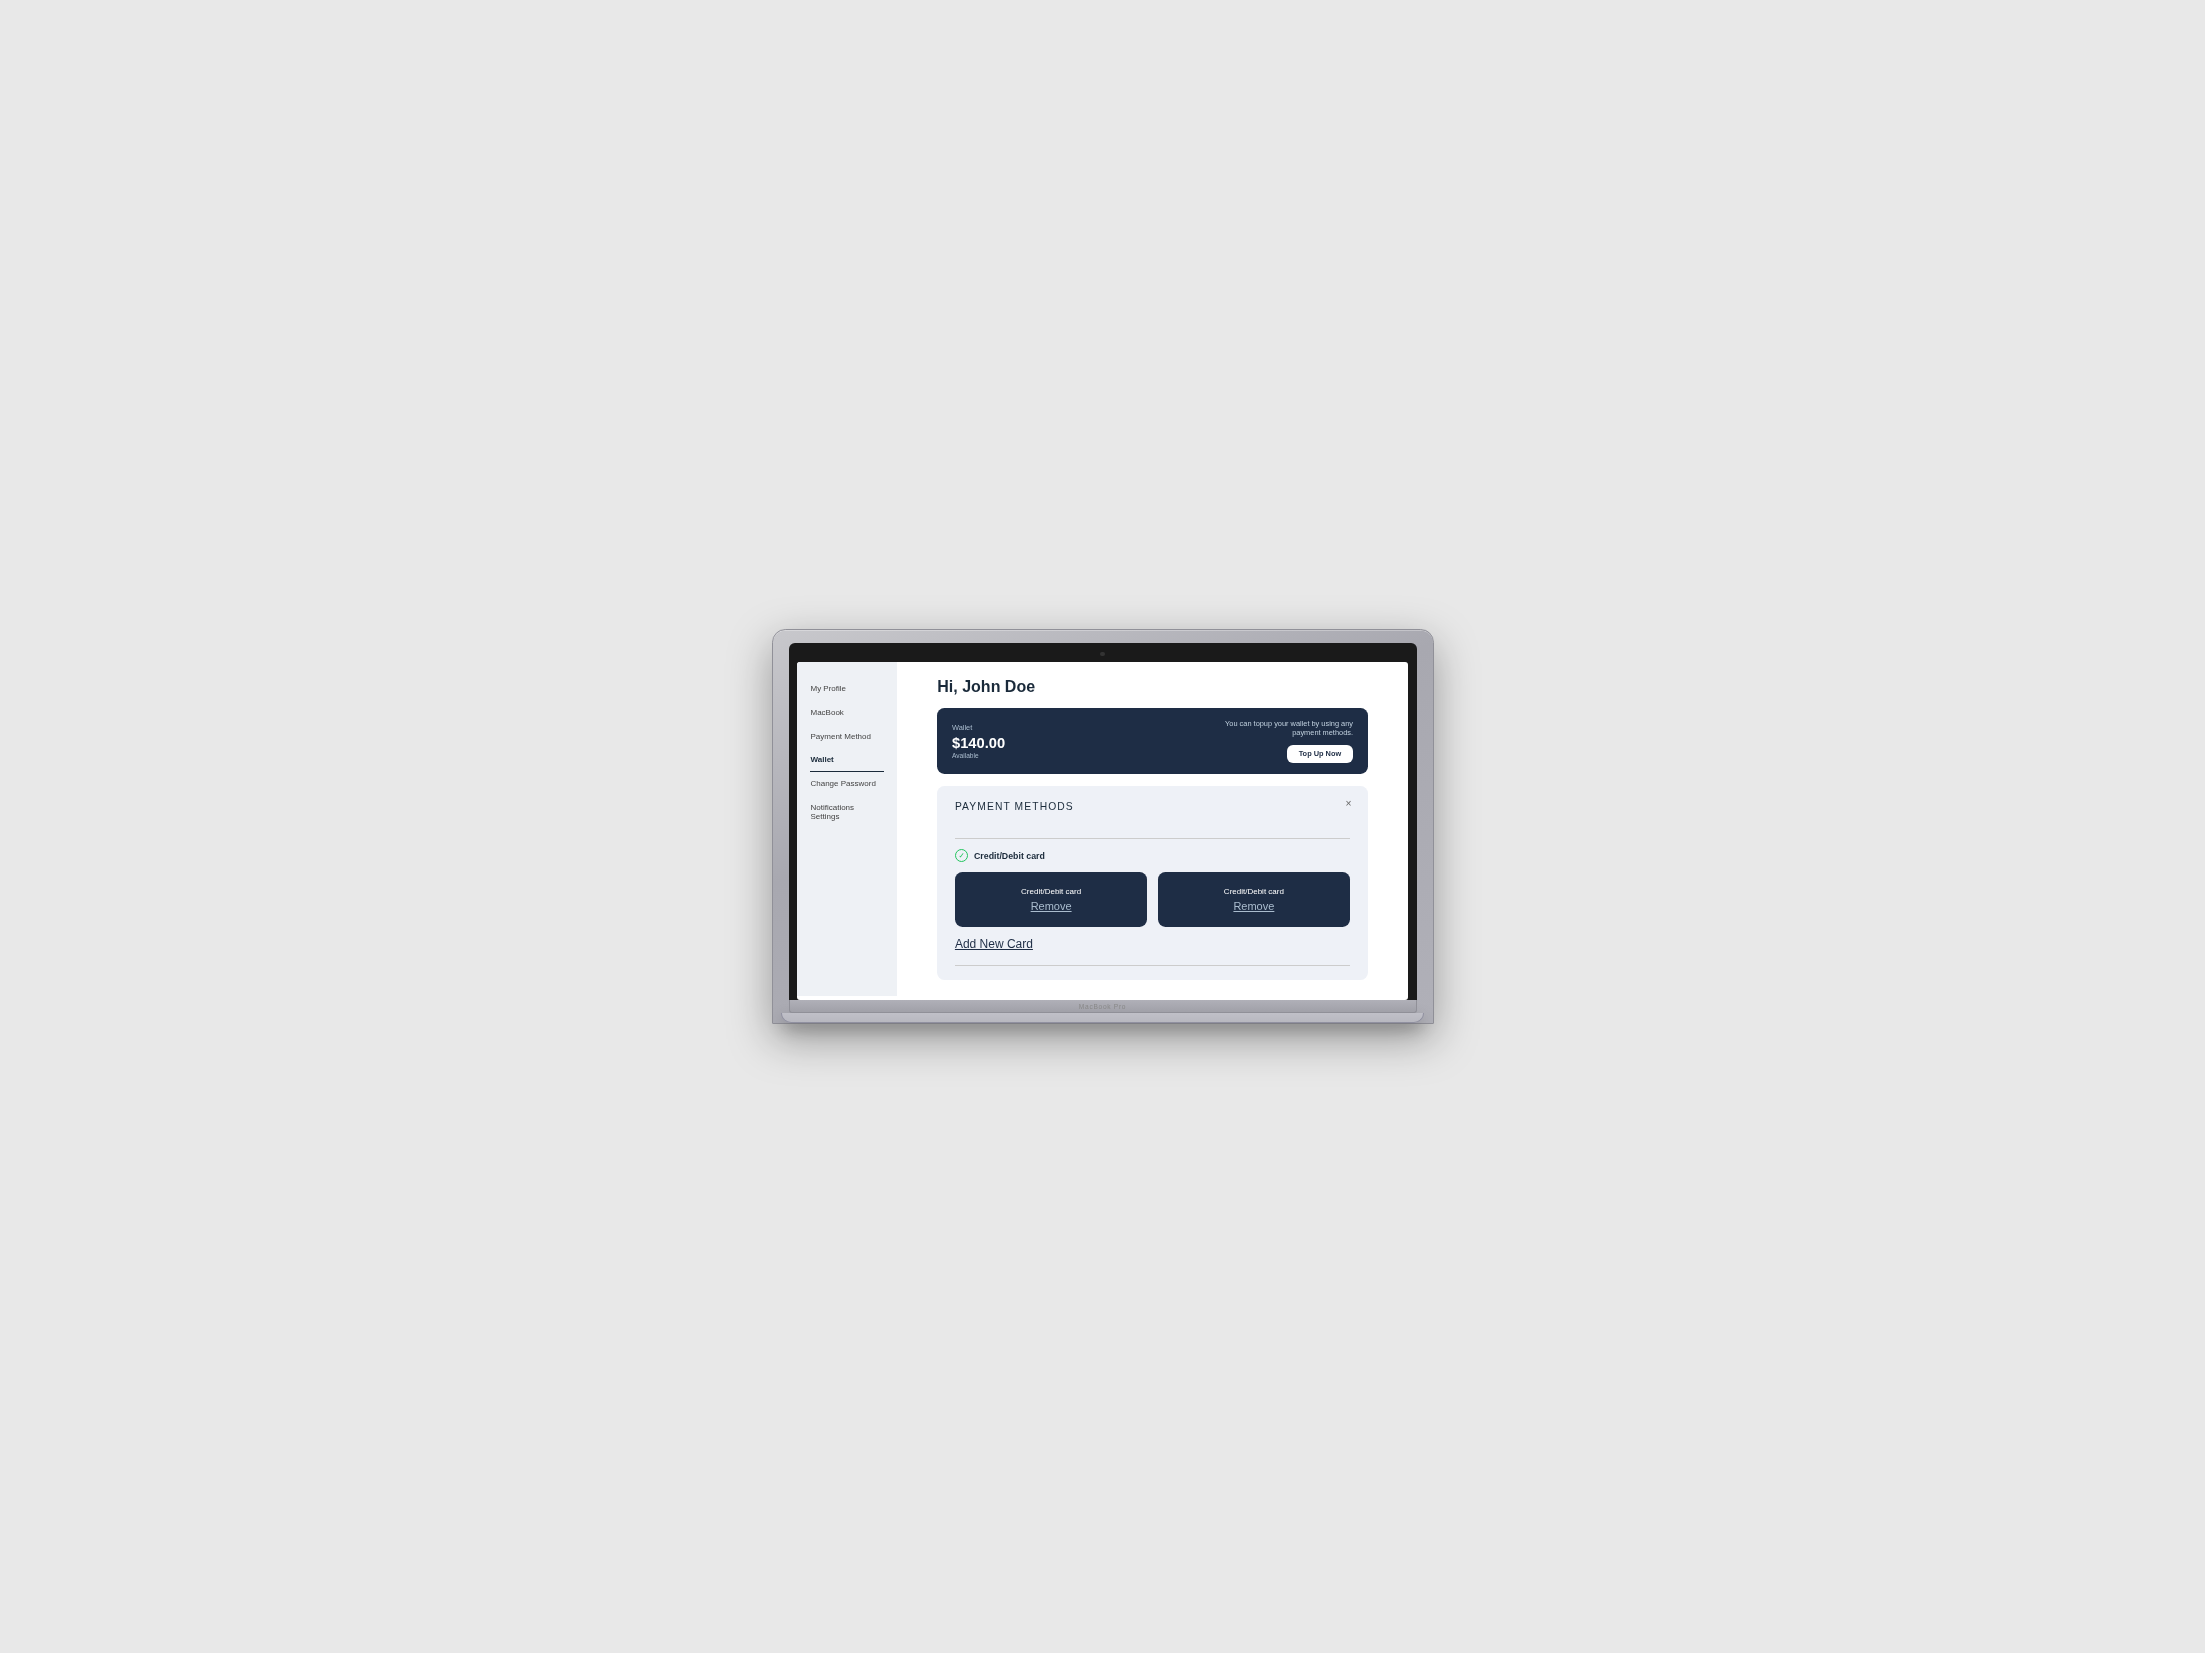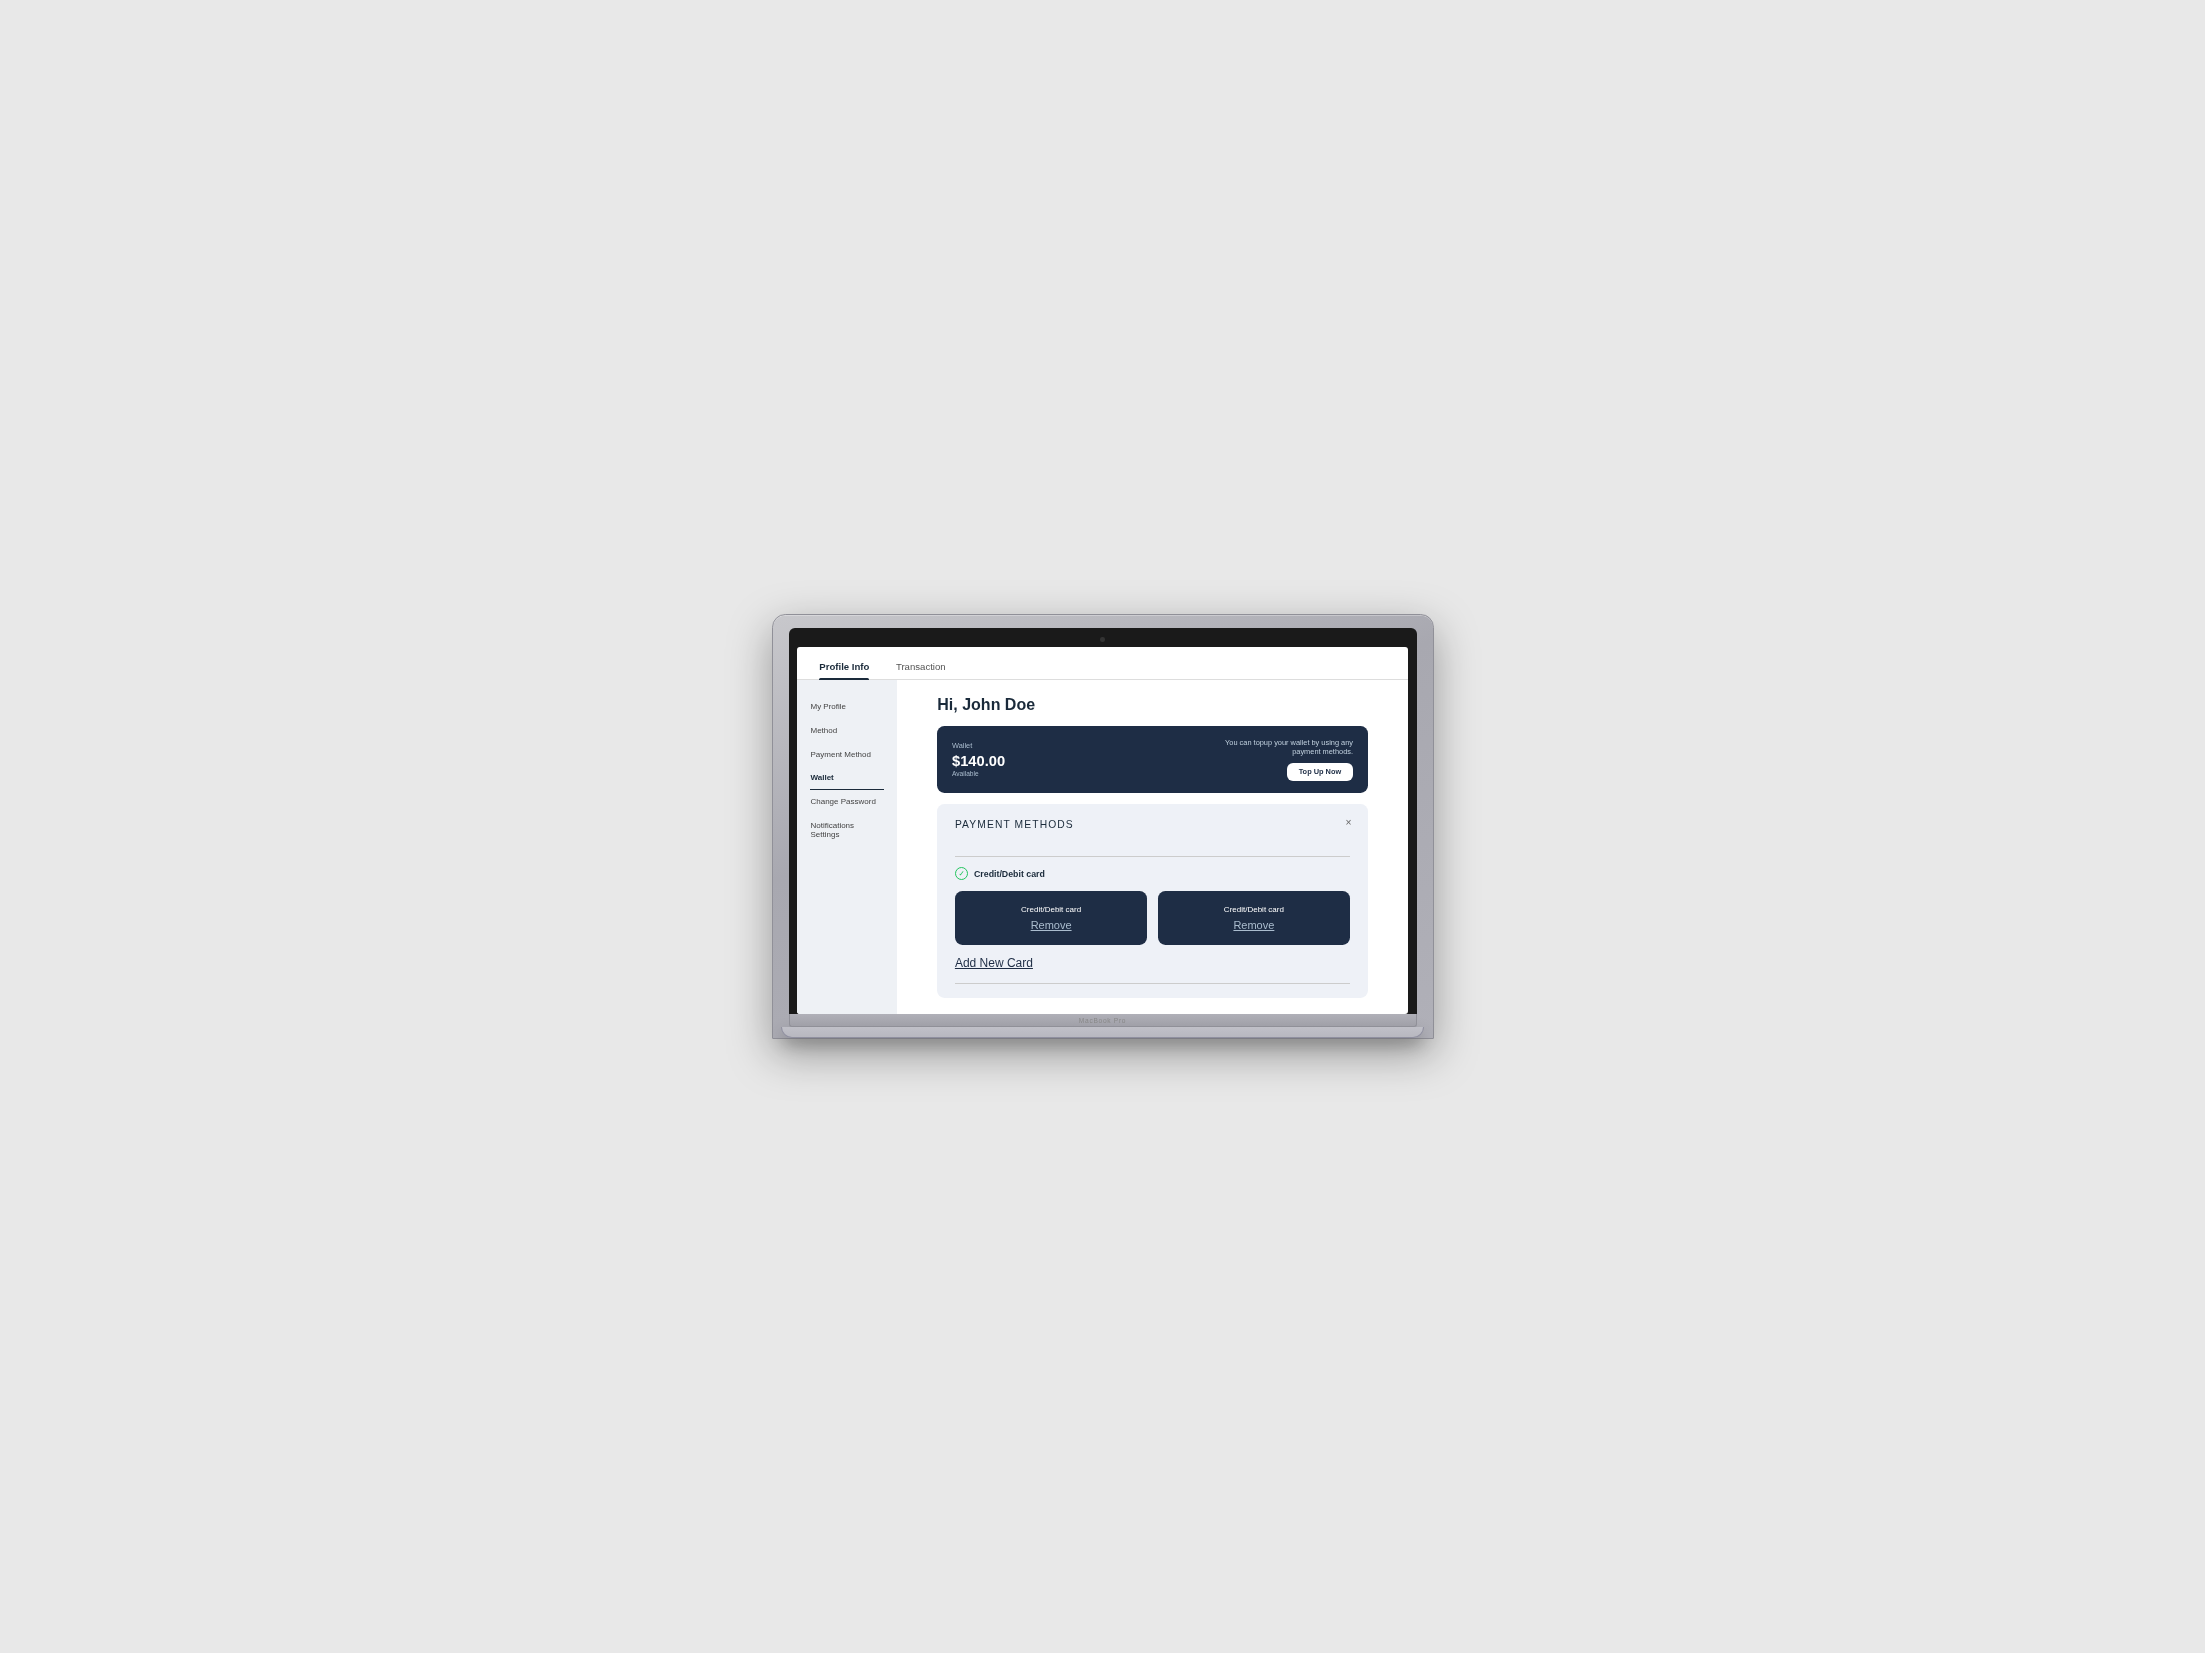--- a/index.html
+++ b/index.html
@@ -323,30 +323,26 @@
 </head>
 <body>
 
 <div class="laptop-outer">
   <div class="laptop-body">
     <div class="screen-bezel">
       <div class="camera-dot"></div>
 
       <div class="screen">
 
-        <div class="tabs-bar">
-          <div class="tab active">Profile Info</div>
-          <div class="tab">Transaction</div>
-        </div>
 
         <div class="content-area">
 
           <div class="sidebar">
             <div class="sidebar-item">My Profile</div>
-            <div class="sidebar-item">Method</div>
+            <div class="sidebar-item">MacBook</div>
             <div class="sidebar-item">Payment Method</div>
             <div class="sidebar-item active">Wallet</div>
             <div class="sidebar-item">Change Password</div>
             <div class="sidebar-item">Notifications Settings</div>
           </div>
 
           <div class="main-panel">
 
             <div class="greeting">Hi, John Doe</div>
 

